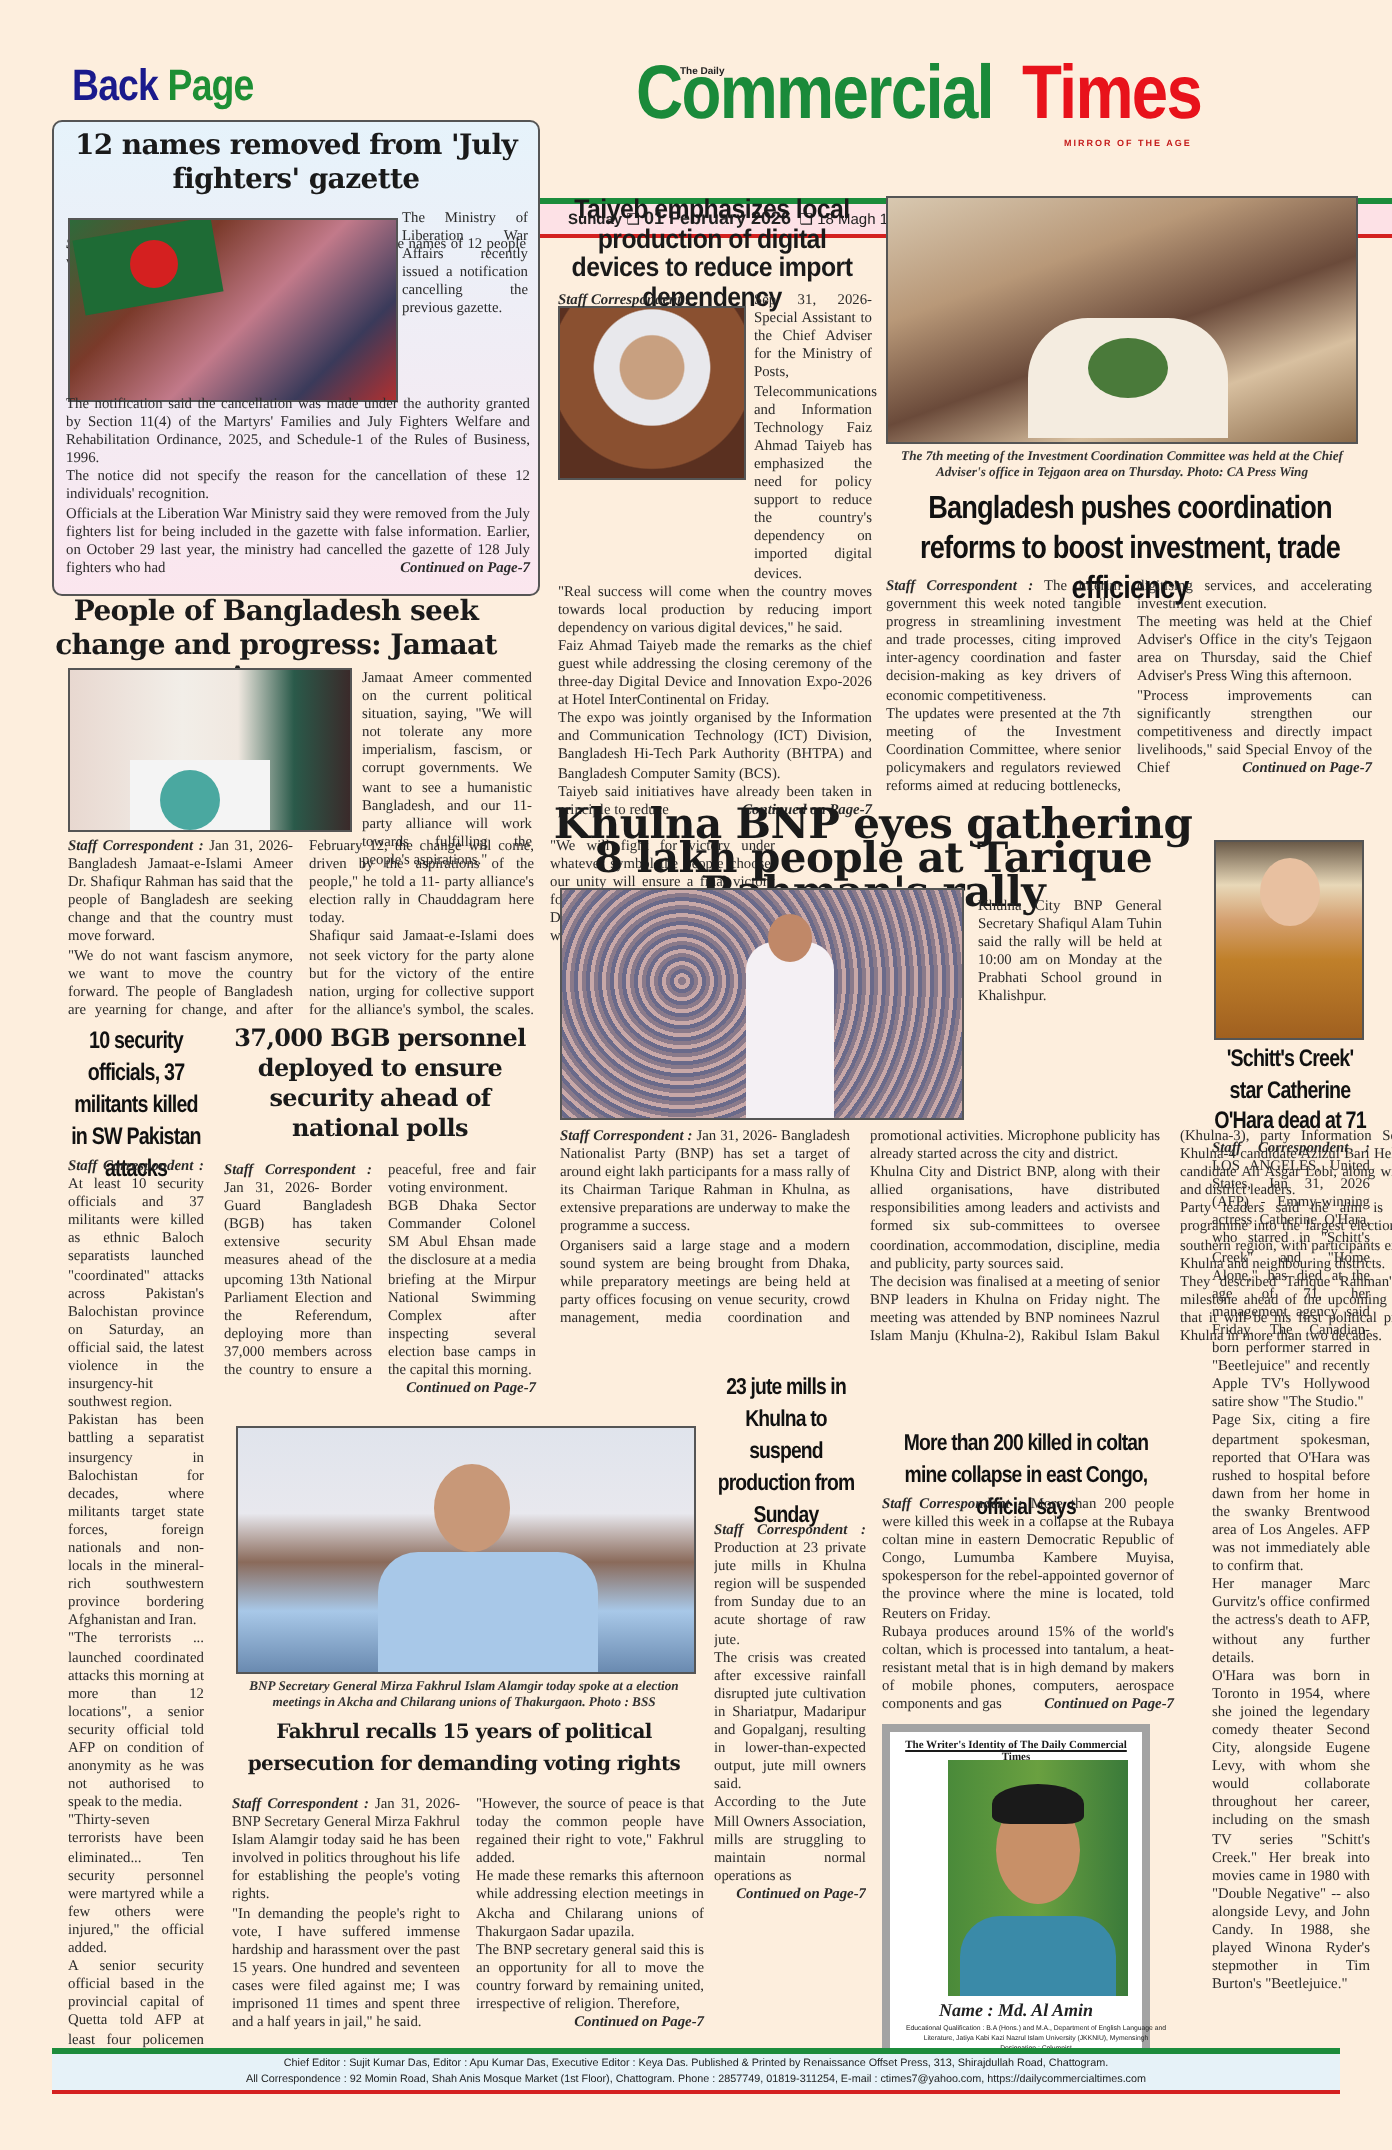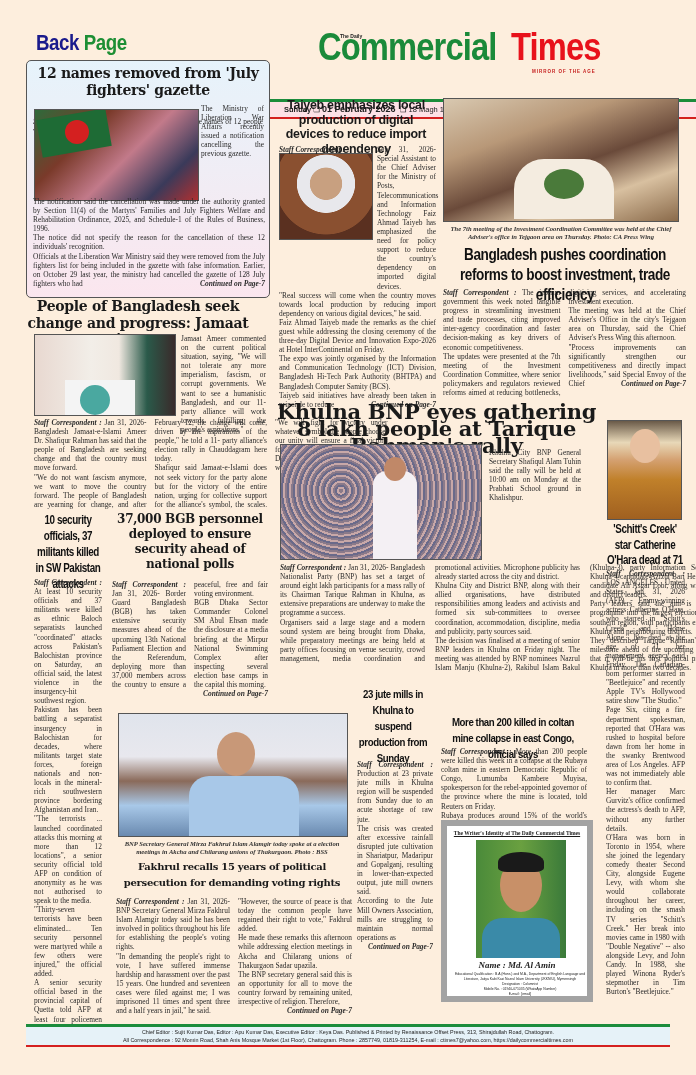--- a/index.html
+++ b/index.html
@@ -154,21 +154,21 @@
   <p>According to the Jute Mill Owners Association, mills are struggling to maintain normal operations as</p>
   <p style="text-align:right"><span class="by">Continued on Page-7</span></p>
 </div>
 
 <div class="abs hlc" style="left:435px;top:714px;width:156px;font-size:11.5px;line-height:16px;transform:scaleX(0.84)">More than 200 killed in coltan mine collapse in east Congo, official says</div>
 <div class="abs txt" style="left:441px;top:747px;width:146px">
   <p><span class="by">Staff Correspondent :</span> <span>More than 200 people were killed this week in a collapse at the Rubaya coltan mine in eastern Democratic Republic of Congo, Lumumba Kambere Muyisa, spokesperson for the rebel-appointed governor of the province where the mine is located, told Reuters on Friday.</span></p>
   <p><span>Rubaya produces around 15% of the world's coltan, which is processed into tantalum, a heat-resistant metal that is in high demand by makers of mobile phones, computers, aerospace components and gas</span> <span class="cont">Continued on Page-7</span></p>
 </div>
 
-<div class="abs" style="left:441px;top:820px;width:152px;height:182px;border:6px solid #a3a3a3;background:#fff">
+<div class="abs" style="left:441px;top:862px;width:134px;height:182px;border:4px solid #a3a3a3;background:#fff">
   <div style="font-family:'Liberation Serif',serif;font-weight:bold;font-size:5.5px;text-align:center;text-decoration:underline;margin-top:4px;color:#1a1a1a">The Writer's Identity of The Daily Commercial Times</div>
   <div class="abs" style="left:29px;top:14px;width:90px;height:118px;background:linear-gradient(90deg,#4a8a3a,#6aa040 50%,#3a7a3a);overflow:hidden">
     <div class="abs" style="left:24px;top:18px;width:42px;height:54px;border-radius:50%;background:#c89068"></div>
     <div class="abs" style="left:22px;top:12px;width:46px;height:20px;border-radius:50% 50% 20% 20%;background:#1a1a1a"></div>
     <div class="abs" style="left:6px;top:78px;width:78px;height:40px;border-radius:20px 20px 0 0;background:#3a8aa8"></div>
   </div>
   <div class="abs" style="left:0;top:134px;width:100%;text-align:center;font-family:'Liberation Serif',serif;font-weight:bold;font-style:italic;font-size:9px">Name : Md. Al Amin</div>
   <div class="abs" style="left:4px;top:146px;width:138px;font-family:'Liberation Sans',sans-serif;font-size:3.4px;line-height:5px;text-align:center;color:#222">
     <div>Educational Qualification : B.A (Hons.) and M.A., Department of English Language and Literature, Jatiya Kabi Kazi Nazrul Islam University (JKKNIU), Mymensingh</div>
     <div>Designation : Columnist</div>

